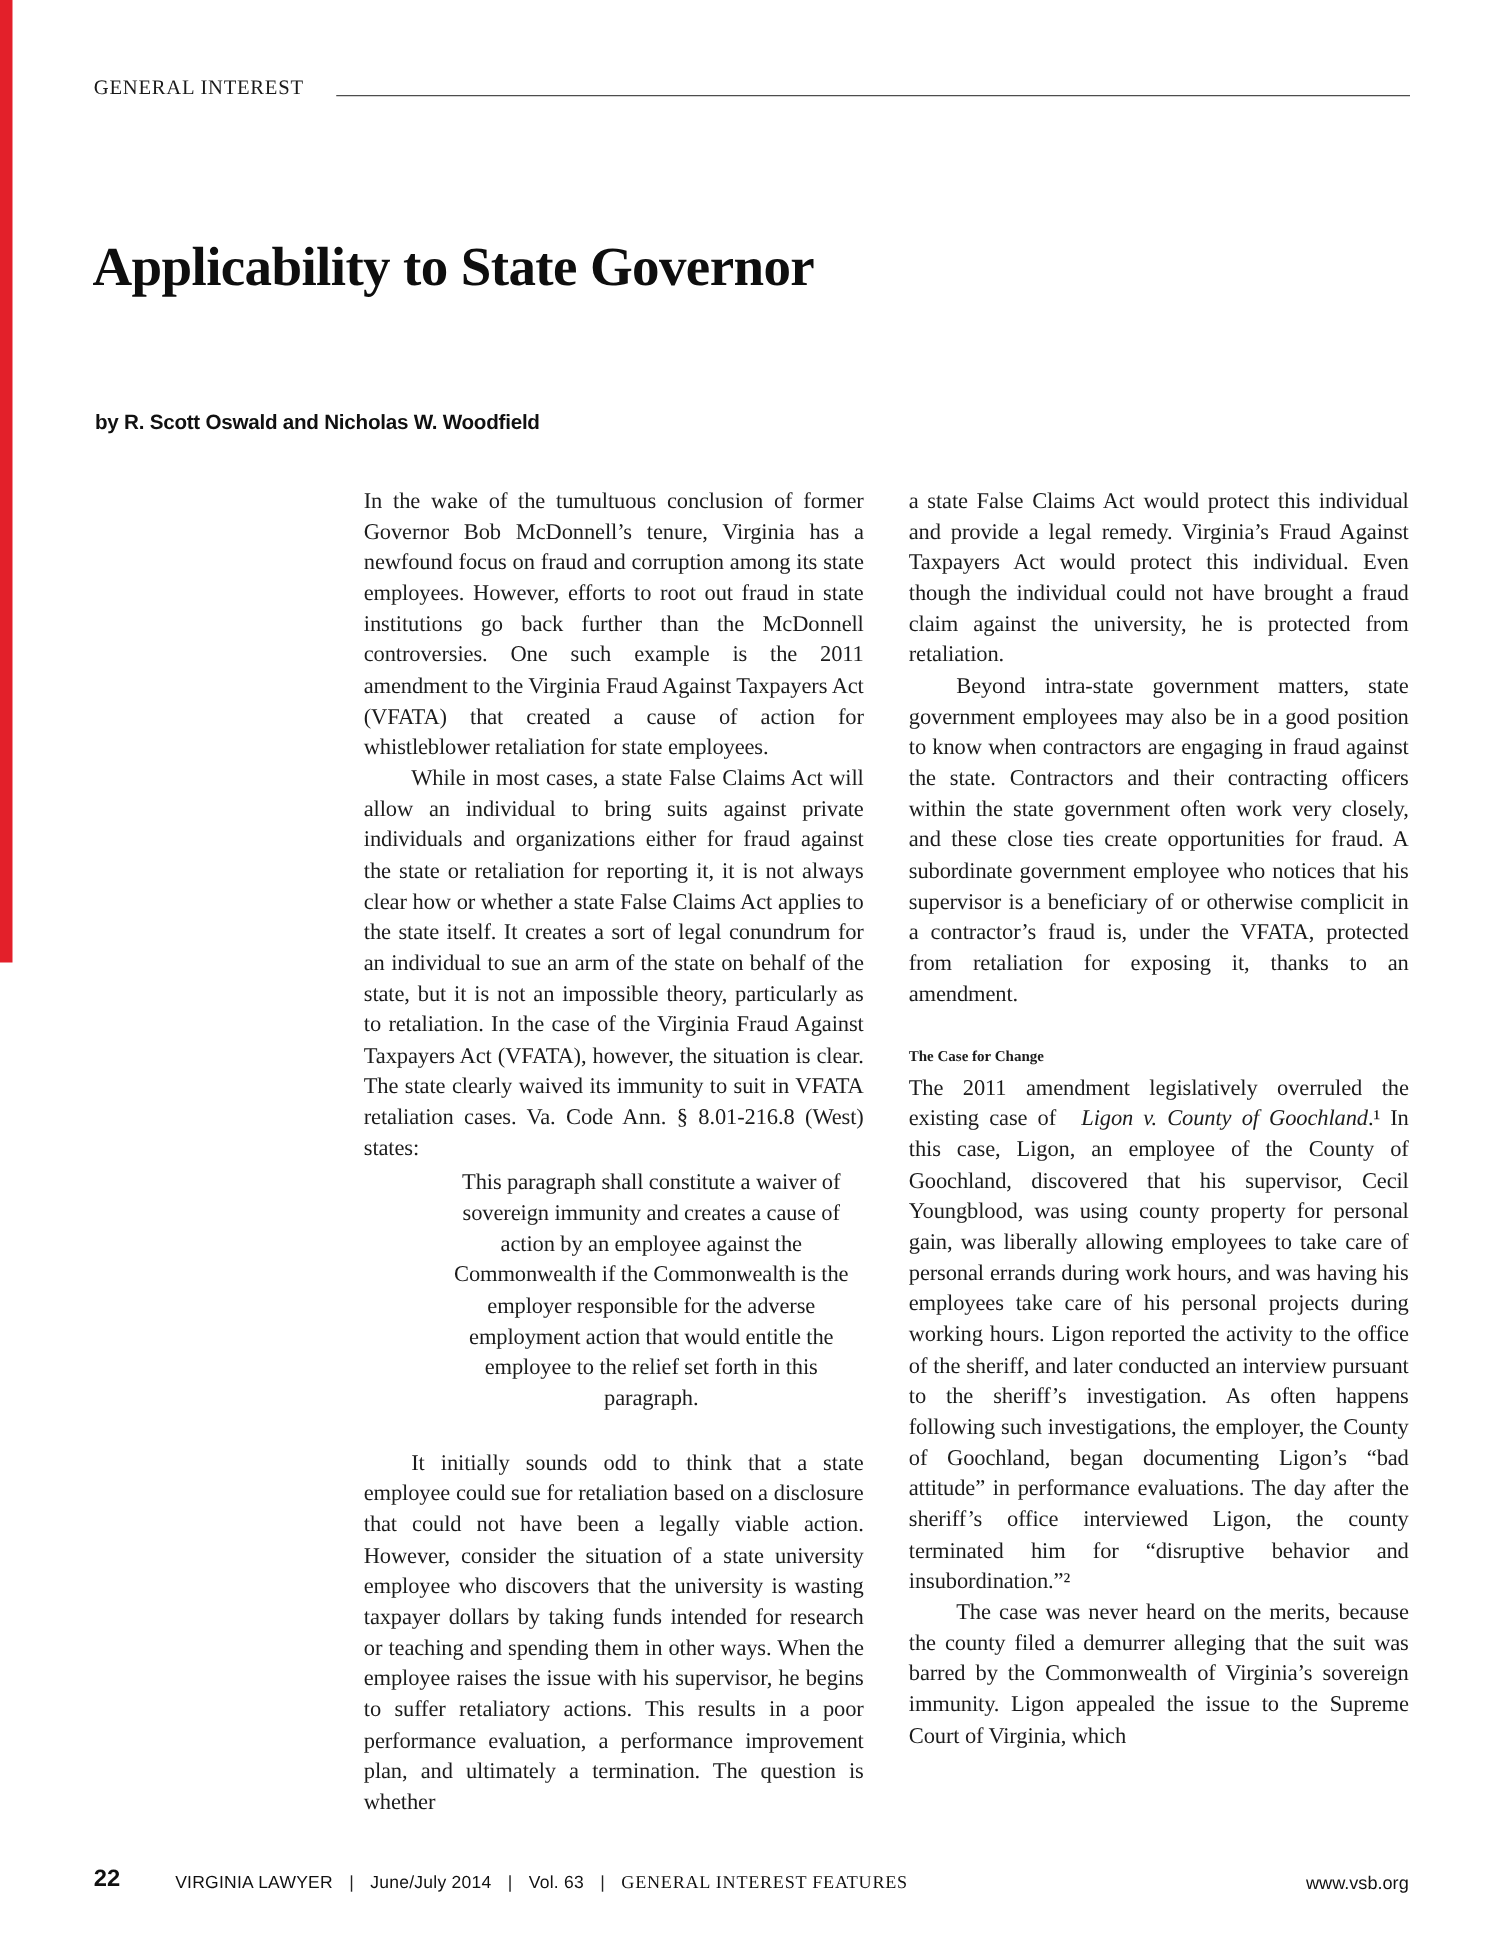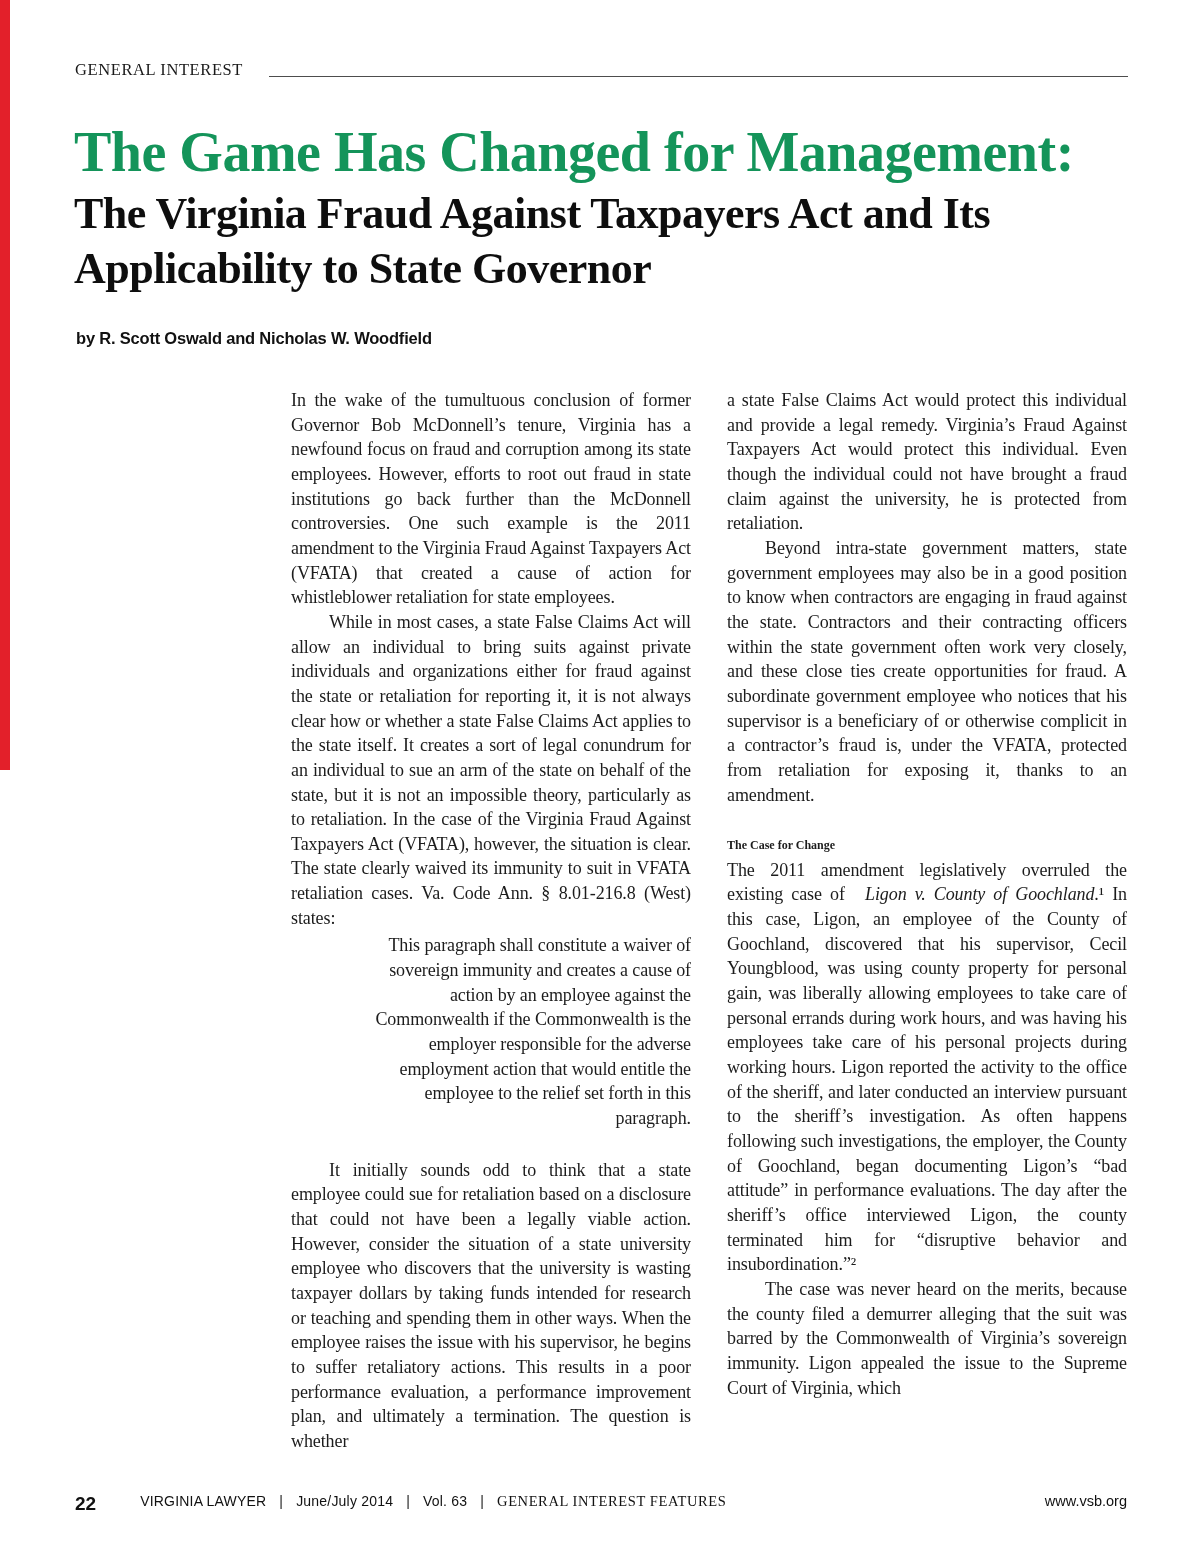--- a/index.html
+++ b/index.html
@@ -37,55 +37,53 @@
   .columns {
     position:absolute; left:291px; top:388px; width:837px;
     display:flex; gap:36px;
     font-size:18px; line-height:24.65px; letter-spacing:-0.1px;
     text-align:justify; color:#1c1c1c;
   }
   .col { width:400px; }
   .col p { margin:0; }
   .col p.indent { text-indent:38px; }
   .quote {
-    margin:3px 0 27px 60px; text-align:right;
+    margin:3px 0 27px 60px; text-align:center;
   }
   .subhead {
     font-weight:bold; margin-top:26px !important; font-size:12px;
     text-align:left; letter-spacing:0;
   }
   .case-name { font-style:italic;margin-left:12px; }
 
   .footer {
     position:absolute; left:75px; right:73px; top:1493px;
-    display:flex; align-items:flex-start;
+    display:flex; align-items:flex-end;
     font-family:"Liberation Sans", sans-serif; font-size:14px; color:#111;
   }
   .page-num { font-weight:bold; font-size:19px; margin-right:44px; font-family:"Liberation Sans", sans-serif; }
   .footer-meta { display:flex; gap:13px; align-items:baseline; letter-spacing:0.2px; }
   .footer-sep { color:#222; font-weight:400; }
   .footer-section { font-family:"Liberation Serif", serif; font-size:14.5px; letter-spacing:0.6px; }
   .footer-site { margin-left:auto; font-size:14.5px; }
 </style>
 </head>
 <body>
 
 <div class="page">
 
   <div class="edge-bar"></div>
 
   <div class="header">
     <span class="header-label">GENERAL INTEREST</span>
     <span class="header-rule"></span>
   </div>
 
-  <div class="title-main">The Game Has Changed for Management:</div>
 
   <div class="title-sub">
-    <div>The Virginia Fraud Against Taxpayers Act and Its</div>
     <div>Applicability to State Governor</div>
   </div>
 
   <div class="byline">by R. Scott Oswald and Nicholas W. Woodfield</div>
 
   <div class="columns">
 
     <div class="col">
       <p>In the wake of the tumultuous conclusion of former Governor Bob McDonnell’s tenure, Virginia has a newfound focus on fraud and corruption among its state employees. However, efforts to root out fraud in state institutions go back further than the McDonnell controversies. One such example is the 2011 amendment to the Virginia Fraud Against Taxpayers Act (VFATA) that created a cause of action for whistleblower retaliation for state employees.</p>
       <p class="indent">While in most cases, a state False Claims Act will allow an individual to bring suits against private individuals and organizations either for fraud against the state or retaliation for reporting it, it is not always clear how or whether a state False Claims Act applies to the state itself. It creates a sort of legal conundrum for an individual to sue an arm of the state on behalf of the state, but it is not an impossible theory, particularly as to retaliation. In the case of the Virginia Fraud Against Taxpayers Act (VFATA), however, the situation is clear. The state clearly waived its immunity to suit in VFATA retaliation cases. Va. Code Ann. § 8.01-216.8 (West) states:</p>

